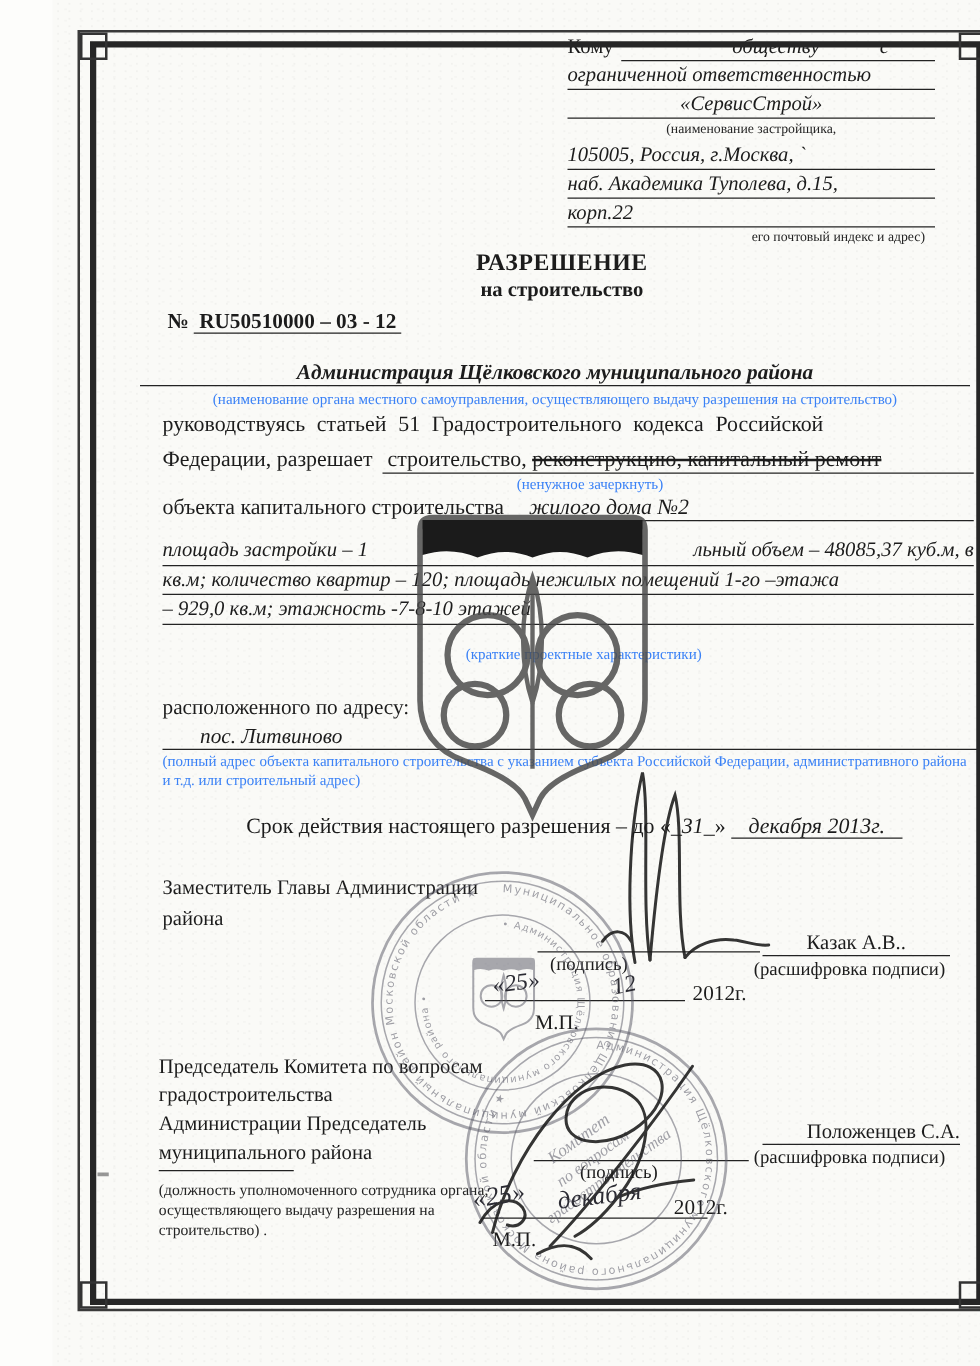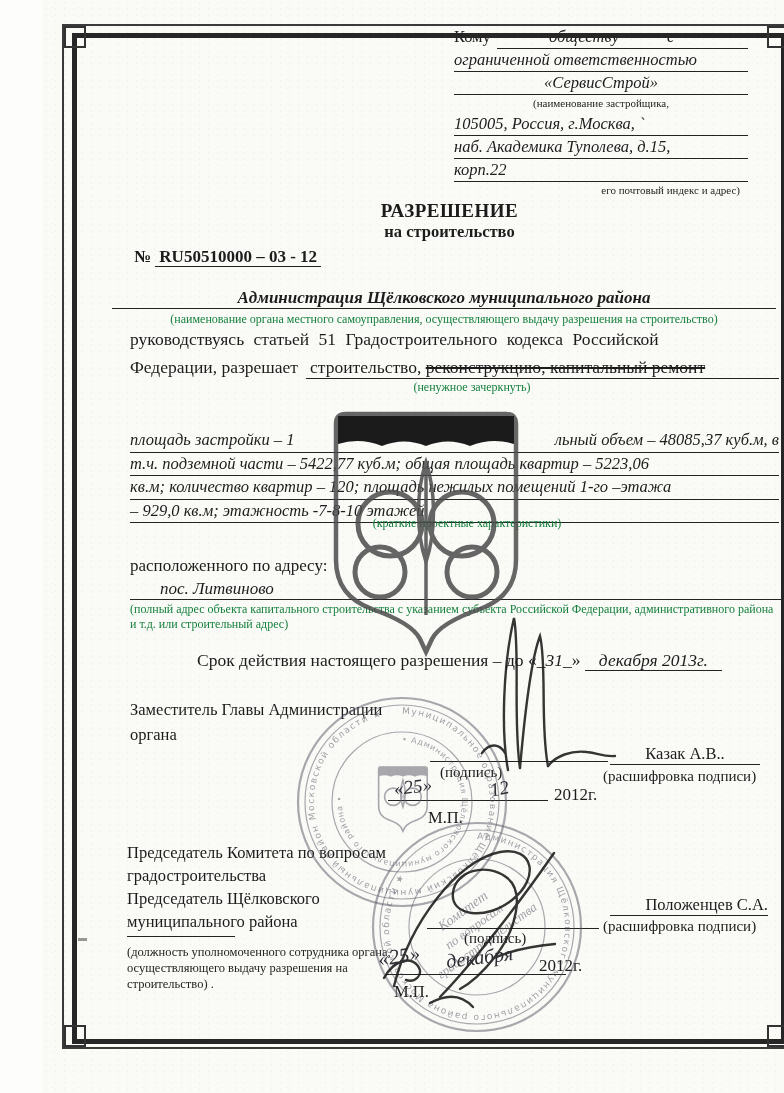--- a/index.html
+++ b/index.html
@@ -10,21 +10,21 @@
     background-size:9px 6px,13px 9px;background-position:0 0,4px 3px;}
   .abs{position:absolute;}
   
   .frame-thin{position:absolute;left:20px;top:24px;width:725px;height:1021px;border:2px solid #3a3a3a;z-index:4;}
   .frame-thick{position:absolute;left:30px;top:33px;width:704px;height:1001px;border:5px solid #262626;z-index:4;}
   .corner{position:absolute;width:18px;height:18px;border:2px solid #333;background:transparent;z-index:5;}
   .paper-edge{position:absolute;left:775px;top:30px;width:2px;height:1030px;background:#bdbdb8;opacity:.55;z-index:1;}
   
   .ital{font-style:italic;}
   .fill-line{border-bottom:1.6px solid #232323;}
-  .cap{font-size:12px;color:#15803d;}
+  .cap{font-size:12px;color:#3b82f6;}
   .cap-sm{font-size:11px;color:#242424;}
   .z2{z-index:2;} .z3{z-index:3;} .z5{z-index:5;} .z6{z-index:6;}
   .struck{text-decoration:line-through;text-decoration-thickness:1.5px;}
   .flexrow{display:flex;}
   .hand{font-style:italic;color:#2b2b33;}
   svg{display:block;}
   .artifact{position:absolute;background:#555;z-index:2;}
 </style>
 </head>
 <body>
@@ -37,21 +37,21 @@
   <div class="corner" style="left:725px;top:26px;"></div>
   <div class="corner" style="left:22px;top:1025px;"></div>
   <div class="corner" style="left:725px;top:1025px;"></div>
   <div class="paper-edge"></div>
   <div class="artifact" style="left:748px;top:126px;width:16px;height:4px;transform:rotate(2deg);"></div>
   <div class="artifact" style="left:36px;top:938px;width:9px;height:3px;opacity:.6;"></div>
 
   <div class="abs z2" style="left:412px;top:26px;width:294px;font-size:16.5px;line-height:22px;">
     <div class="flexrow">
       <span style="padding-right:6px;">Кому</span>
-      <span class="fill-line flexrow" style="flex:1;justify-content:flex-start;gap:48px;">
+      <span class="fill-line flexrow" style="flex:1;justify-content:center;gap:48px;">
         <span>&nbsp;</span>
         <span class="ital">обществу</span>
         <span class="ital">с</span>
       </span>
     </div>
     <div class="fill-line ital">ограниченной ответственностью</div>
     <div class="fill-line ital" style="text-align:center;">«СервисСтрой»</div>
     <div class="cap-sm" style="text-align:center;line-height:14px;margin:1px 0 3px 0;">(наименование застройщика,</div>
     <div class="fill-line ital">105005, Россия, г.Москва,  `</div>
     <div class="fill-line ital">наб. Академика Туполева,  д.15,</div>
@@ -73,62 +73,65 @@
 
   <div class="abs z2" style="left:88px;top:329px;width:643px;font-size:17.5px;word-spacing:5px;">руководствуясь статьей 51 Градостроительного кодекса Российской</div>
   <div class="abs z2 flexrow" style="left:88px;top:357px;width:649px;font-size:17.5px;">
     <span style="padding-right:8px;">Федерации, разрешает</span>
     <span class="fill-line" style="flex:1;white-space:nowrap;overflow:hidden;">
       <span style="padding-left:4px;">строительство,</span>
       <span class="struck">реконструкцию, капитальный ремонт</span>
     </span>
   </div>
   <div class="abs z2 cap" style="left:300px;top:380px;width:260px;text-align:center;">(ненужное зачеркнуть)</div>
+  <div class="abs z2 flexrow" style="left:88px;top:395px;width:649px;font-size:17.5px;">
+    <span style="padding-right:6px;">объекта капитального строительства</span>
+    <span class="fill-line ital" style="flex:1;padding-left:14px;">жилого дома  №2</span>
+  </div>
 
   <div class="abs z2 ital" style="left:88px;top:429px;width:649px;font-size:16.5px;line-height:22.5px;">
     <div class="fill-line flexrow">
       <span>площадь застройки – 1</span>
       <span style="flex:1;"></span>
       <span>льный объем – 48085,37 куб.м, в</span>
     </div>
-    <div class="fill-line">т.ч. подземной части – 5422,77 куб.м; общая площадь квартир – 5223,06</div>
     <div class="fill-line">кв.м; количество квартир – 120; площадь нежилых помещений 1-го –этажа</div>
     <div class="fill-line">– 929,0 кв.м; этажность -7-8-10 этажей</div>
   </div>
   <div class="abs z2 cap" style="left:230px;top:516px;width:390px;text-align:center;">(краткие проектные характеристики)</div>
 
   <div class="abs z2 flexrow" style="left:88px;top:556px;width:649px;font-size:17px;">
     <span style="padding-right:4px;">расположенного по адресу:</span>
   </div>
   <div class="abs z2 fill-line ital" style="left:88px;top:579px;width:649px;font-size:17px;padding-left:30px;">пос. Литвиново</div>
   <div class="abs z2 cap" style="left:88px;top:602px;width:652px;line-height:15px;">(полный адрес объекта капитального строительства с указанием субъекта Российской Федерации, административного района и т.д. или строительный адрес)</div>
 
   <div class="abs z2" style="left:155px;top:650px;font-size:17.5px;white-space:nowrap;">
     <span>Срок действия настоящего разрешения – до «</span><span class="ital">_31_</span><span>»</span>
     <span class="fill-line ital" style="padding:0 14px;">декабря    2013г.</span>
   </div>
 
   <div class="abs z2" style="left:88px;top:697px;width:292px;font-size:16.5px;line-height:25px;">
     <div>Заместитель Главы Администрации</div>
-    <div>органа</div>
+    <div>района</div>
   </div>
   <div class="abs z2" style="left:388px;top:741px;width:178px;border-bottom:1.6px solid #222;height:20px;"></div>
   <div class="abs z2" style="left:398px;top:764px;width:160px;font-size:15px;">(подпись)</div>
   <div class="abs z2 fill-line" style="left:568px;top:744px;width:150px;text-align:center;font-size:16.5px;">Казак А.В..</div>
   <div class="abs z2" style="left:561px;top:768px;font-size:15px;">(расшифровка подписи)</div>
   <div class="abs z2" style="left:346px;top:782px;width:160px;border-bottom:1.6px solid #222;height:18px;"></div>
   <div class="abs z6 hand" style="left:352px;top:776px;font-size:19px;transform:rotate(-7deg);">«25»</div>
   <div class="abs z6 hand" style="left:448px;top:778px;font-size:19px;transform:rotate(-12deg);">12</div>
   <div class="abs z2" style="left:512px;top:785px;font-size:17px;">2012г.</div>
   <div class="abs z2" style="left:386px;top:808px;font-size:16.5px;">М.П.</div>
 
   <div class="abs z2" style="left:85px;top:841px;width:300px;font-size:16.5px;line-height:23px;">
     <div>Председатель Комитета по вопросам</div>
     <div>градостроительства</div>
-    <div>Председатель Щёлковского</div>
+    <div>Администрации Председатель</div>
     <div>муниципального района</div>
   </div>
   <div class="abs z2" style="left:85px;top:922px;width:108px;border-bottom:1.8px solid #222;height:14px;"></div>
   <div class="abs z2" style="left:85px;top:944px;width:296px;font-size:12.5px;line-height:16px;color:#242424;">(должность уполномоченного сотрудника органа, осуществляющего выдачу разрешения на строительство) .</div>
   <div class="abs z2" style="left:385px;top:908px;width:172px;border-bottom:1.6px solid #222;height:20px;"></div>
   <div class="abs z2" style="left:422px;top:930px;width:160px;font-size:15px;">(подпись)</div>
   <div class="abs z2 fill-line" style="left:568px;top:895px;width:158px;text-align:right;font-size:16.5px;">Положенцев С.А.</div>
   <div class="abs z2" style="left:561px;top:918px;font-size:15px;">(расшифровка подписи)</div>
   <div class="abs z2" style="left:344px;top:958px;width:180px;border-bottom:1.6px solid #222;height:16px;"></div>
   <div class="abs z6 hand" style="left:336px;top:944px;font-size:21px;transform:rotate(-9deg);">«25»</div>

